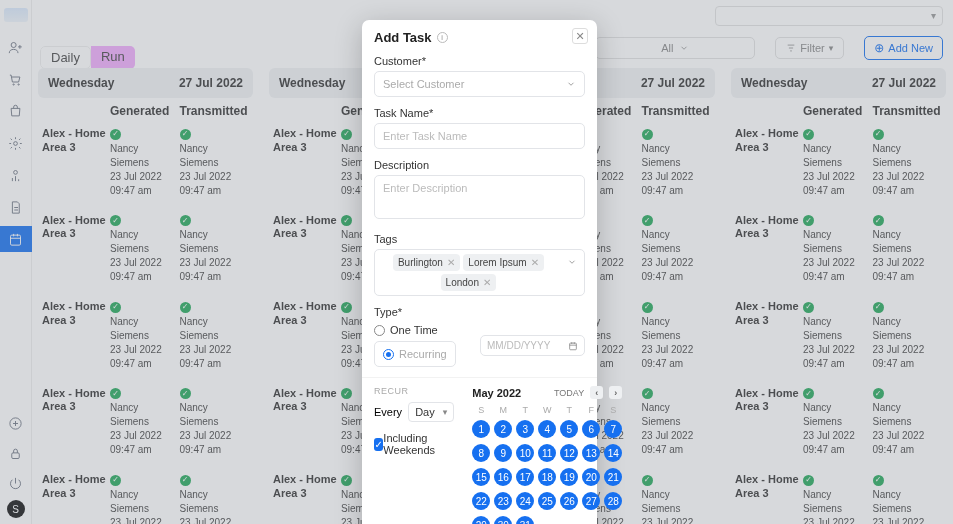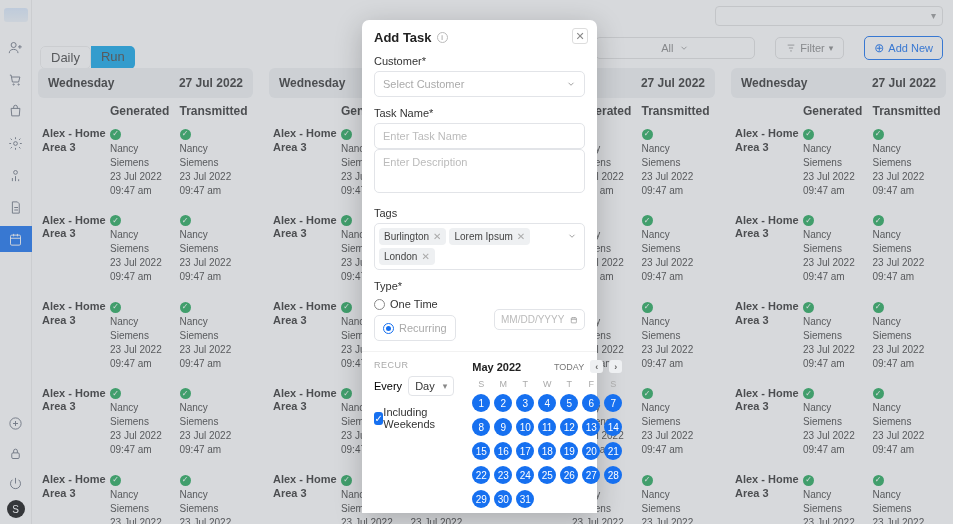--- a/index.html
+++ b/index.html
@@ -9,21 +9,21 @@
 .sidebar .logo { width: 24px; height: 14px; background: linear-gradient(#dbeafe,#eef5fc); border-radius: 3px; margin-bottom: 6px; }
 .sb { width: 32px; height: 26px; display: flex; align-items: center; justify-content: center; color: #6b7280; cursor: pointer; }
 .sb svg { width: 15px; height: 15px; stroke: currentColor; fill: none; stroke-width: 1.5; }
 .sb.active { background: #1670f0; color: #fff; }
 .sidebar .bottom { margin-top: auto; display:flex; flex-direction:column; align-items:center; gap:4px; padding-bottom:6px;}
 .avatar { width: 18px; height:18px; border-radius:50%; background:#111; color:#fff; font-size:10px; display:flex;align-items:center;justify-content:center; }
 
 .header { position:absolute; left:32px; top:0; right:0; height:61px; }
 .view-row { position:absolute; top:46px; left:8px; font-size:14px; font-weight:600; color:#222; display:flex; align-items:center; gap:6px;}
 .seg { display:inline-flex; border-radius:5px; overflow:hidden; }
-.seg span { padding:3px 10px; font-size:13px; font-weight:500; background:#0ea5e9; color:#444; }
+.seg span { padding:3px 10px; font-size:13px; font-weight:500; background:#f0abfc; color:#444; }
 .seg .sel { background:#fff; border:1px solid #eee; }
 .top-right { position:absolute; top:36px; right:10px; display:flex; gap:20px; align-items:center;}
 .dd { border:1px solid #e2e2e2; border-radius:5px; padding:4px 8px; font-size:11px; color:#888; display:flex; align-items:center; gap:6px; background:#fff; min-width:70px; justify-content:center;}
 .dd.big { min-width:160px; }
 .btn-filter { border:1px solid #e2e2e2; border-radius:5px; padding:4px 10px; font-size:11px; color:#888; background:#fff; display:flex; align-items:center; gap:4px;}
 .btn-new { border:1px solid #1670f0; color:#1670f0; border-radius:5px; padding:4px 9px; font-size:11px; background:#fff; display:flex; align-items:center; gap:4px;}
 .input-top { position:absolute; top:6px; right:10px; width:228px; height:20px; border:1px solid #e2e2e2; border-radius:4px; background:#fff;}
 .input-top .caret { position:absolute; right:6px; top:3px; color:#999; font-size:10px;}
 
 .board { position:absolute; left:38px; top:68px; right:0; bottom:0; display:flex; gap:16px; overflow:hidden; padding-right:8px;}
@@ -44,32 +44,32 @@
 .overlay { position:absolute; inset:0; background:rgba(130,138,146,0.32); }
 .modal { position:absolute; left:362px; top:20px; width:235px; background:#fff; border-radius:7px; box-shadow:0 6px 28px rgba(0,0,0,0.22); padding:10px 12px 0; }
 .modal h3 { font-size:13px; font-weight:600; color:#222; display:flex; align-items:center; gap:5px;}
 .modal h3 .info { width:11px; height:11px; border:1px solid #bbb; border-radius:50%; font-size:8px; color:#bbb; display:inline-flex; align-items:center; justify-content:center;}
 .modal .close { position:absolute; top:8px; right:9px; width:16px; height:16px; border:1px solid #ddd; border-radius:3px; font-size:11px; color:#888; display:flex; align-items:center; justify-content:center; cursor:pointer;}
 .lbl { font-size:11px; color:#333; margin-top:10px; margin-bottom:4px; }
 .inp, .sel, .ta { width:100%; border:1px solid #e2e4e8; border-radius:5px; font-size:11px; color:#333; padding:6px 8px; background:#fff;}
 .sel { display:flex; justify-content:space-between; align-items:center; color:#aaa;}
 .ta { height:44px; resize:none; }
 .inp::placeholder, .ta::placeholder { color:#bbb; }
-.tags-box { border:1px solid #e2e4e8; border-radius:5px; padding:4px 26px 4px 4px; display:flex; flex-wrap:wrap; gap:3px; position:relative;}
+.tags-box { border:1px solid #e2e4e8; border-radius:5px; padding:4px 26px 4px 4px; display:flex; flex-wrap:wrap; gap:3px; position:relative;justify-content:center;}
 .tag { background:#eef0f2; border-radius:4px; font-size:10px; color:#444; padding:3px 5px; display:flex; align-items:center; gap:4px;}
 .tag .x { color:#aaa; font-size:10px; cursor:pointer;}
 .tags-box .chev { position:absolute; right:7px; top:7px; color:#666; }
 
 .type-row { display:flex; gap:10px; align-items:center; margin-top:6px; font-size:11px; color:#333;}
 .type-col { display:flex; flex-direction:column; gap:5px;}
 .radio { display:flex; align-items:center; gap:5px;}
 .radio .o { width:11px; height:11px; border:1px solid #888; border-radius:50%; display:inline-block; position:relative;}
 .radio.sel .o { border-color:#1670f0;}
 .radio.sel .o::after { content:""; position:absolute; inset:2px; background:#1670f0; border-radius:50%;}
-.date-inp { margin-left:auto; border:1px solid #e2e4e8; border-radius:5px; padding:4px 6px; font-size:10px; color:#bbb; display:flex; align-items:center; gap:6px; width:91px; justify-content:space-between;}
+.date-inp { margin-left:auto; border:1px solid #e2e4e8; border-radius:5px; padding:4px 6px; font-size:10px; color:#bbb; display:flex; align-items:center; gap:6px; width:105px; justify-content:space-between;}
 
 .rec-pane { margin:10px -12px 0; background:#fff; padding:8px 12px 4px; border-top:1px solid #f2f2f2; display:flex; gap:18px;}
 .rec-left { width:108px;}
 .rec-left .hdr { font-size:9px; letter-spacing:0.5px; color:#aaa; margin-bottom:6px;}
 .rec-every { display:flex; gap:6px; align-items:center; font-size:11px;}
 .rec-every .sel2 { border:1px solid #e2e4e8; border-radius:4px; padding:3px 6px; font-size:11px; color:#333; display:flex; align-items:center; gap:8px;}
 .chk-row { display:flex; align-items:center; font-size:11px; margin-top:10px; color:#333;}
 .chk { width:13px; height:13px; border-radius:3px; background:#1670f0; display:flex; align-items:center; justify-content:center;}
 .chk::after { content:"✓"; color:#fff; font-size:10px;}
 
@@ -347,20 +347,21 @@
   <div class="sel">
       <span>Select Customer</span>
       <svg class="chev-svg" viewBox="0 0 24 24">
         <path d="M6 9l6 6 6-6"></path>
       </svg>
     </div>
 
   <div class="lbl">Task Name*</div>
   <input class="inp" placeholder="Enter Task Name" style="">
 
+  <div class="lbl">Description</div>
   <textarea class="ta" placeholder="Enter Description" style=""></textarea>
 
   <div class="lbl">Tags</div>
   <div class="tags-box" id="tags">
     <span class="tag">
         <span>Burlington</span>
         <span class="x">✕</span>
       </span>
       <span class="tag">
         <span>Lorem Ipsum</span>

